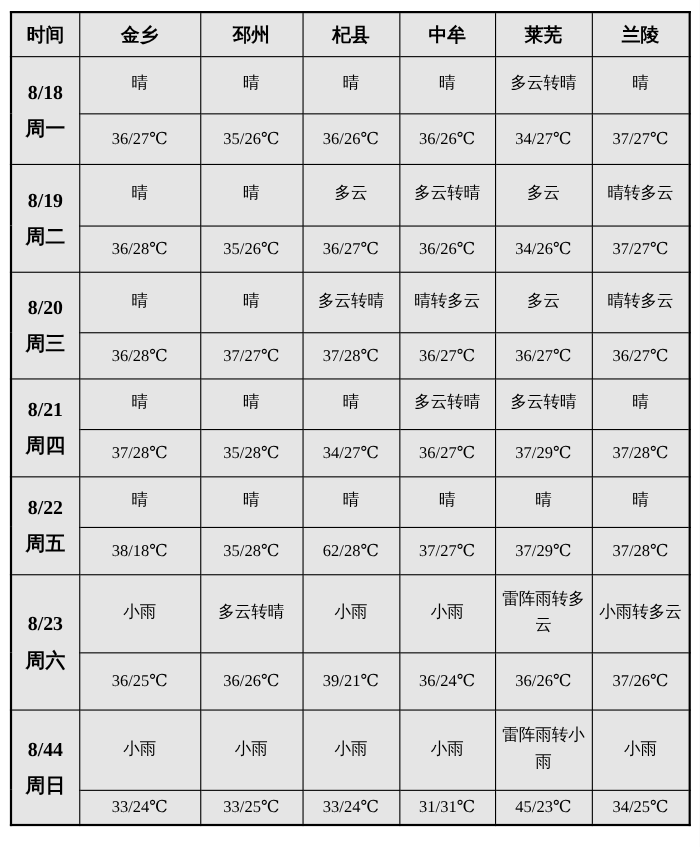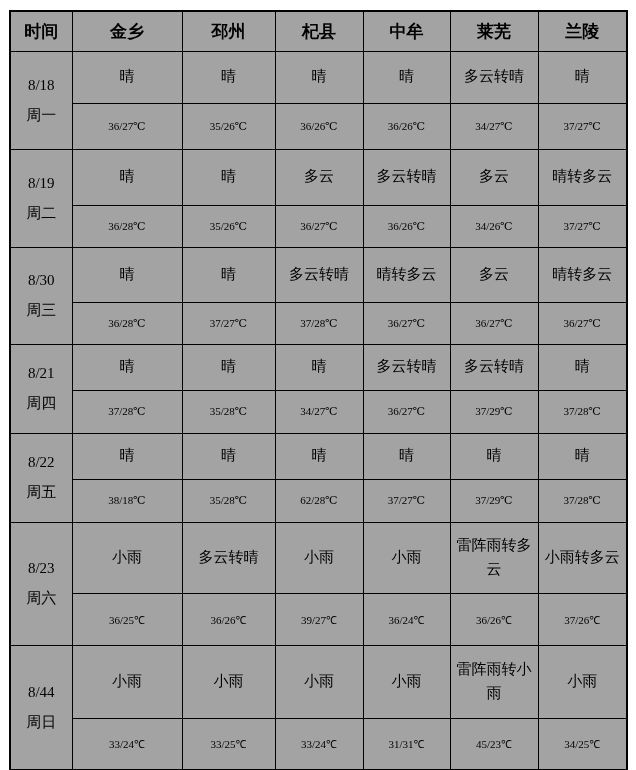--- a/index.html
+++ b/index.html
@@ -15,21 +15,21 @@
     color: #000000;
   }
   .page {
     padding: 10px 9px;
   }
   table.weather {
     border-collapse: collapse;
     table-layout: fixed;
     width: 617px;
     border: 2px solid #000000;
-    background: #a3a3a3;
+    background: #e5e5e5;
   }
   table.weather th,
   table.weather td {
     border: 1px solid #000000;
     text-align: center;
     vertical-align: middle;
     padding: 2px 3px;
     box-sizing: border-box;
     overflow: hidden;
   }
@@ -41,31 +41,31 @@
   col.c-3 { width: 87px; }
   col.c-4 { width: 88px; }
   col.c-5 { width: 89px; }
 
   thead tr { height: 40px; }
   th {
     font-weight: bold;
     font-size: 17px;
   }
   td.date-cell {
-    font-weight: normal;
-    font-size: 15px;
+    font-weight: bold;
+    font-size: 18px;
     line-height: 1;
   }
   td.date-cell .date-num { margin-bottom: 15px; }
   td.weather-cell {
     font-size: 15px;
     line-height: 1.55;
   }
   td.temp-cell {
-    font-size: 11px;
+    font-size: 15px;
   }
 </style>
 </head>
 <body>
 
 <div class="page">
   <table class="weather">
     <colgroup>
       <col class="c-time">
       <col class="c-0">
@@ -122,21 +122,21 @@
         <tr style="height: 42px;">
           <td class="temp-cell">36/28℃</td>
           <td class="temp-cell">35/26℃</td>
           <td class="temp-cell">36/27℃</td>
           <td class="temp-cell">36/26℃</td>
           <td class="temp-cell">34/26℃</td>
           <td class="temp-cell">37/27℃</td>
         </tr>
         <tr style="height: 55px;">
           <td rowspan="2" class="date-cell">
-            <div class="date-num">8/30</div>
+            <div class="date-num">8/20</div>
             <div class="weekday">周三</div>
           </td>
           <td class="weather-cell">晴</td>
           <td class="weather-cell">晴</td>
           <td class="weather-cell">多云转晴</td>
           <td class="weather-cell">晴转多云</td>
           <td class="weather-cell">多云</td>
           <td class="weather-cell">晴转多云</td>
         </tr>
         <tr style="height: 42px;">
@@ -192,41 +192,41 @@
             <div class="date-num">8/23</div>
             <div class="weekday">周六</div>
           </td>
           <td class="weather-cell">小雨</td>
           <td class="weather-cell">多云转晴</td>
           <td class="weather-cell">小雨</td>
           <td class="weather-cell">小雨</td>
           <td class="weather-cell">雷阵雨转多云</td>
           <td class="weather-cell">小雨转多云</td>
         </tr>
-        <tr style="height: 52px; font-family: Liberation Serif, serif;">
+        <tr style="height: 52px;">
           <td class="temp-cell">36/25℃</td>
           <td class="temp-cell">36/26℃</td>
-          <td class="temp-cell">39/27℃</td>
+          <td class="temp-cell">39/21℃</td>
           <td class="temp-cell">36/24℃</td>
           <td class="temp-cell">36/26℃</td>
           <td class="temp-cell">37/26℃</td>
         </tr>
         <tr style="height: 73px;">
           <td rowspan="2" class="date-cell">
             <div class="date-num">8/44</div>
             <div class="weekday">周日</div>
           </td>
           <td class="weather-cell">小雨</td>
           <td class="weather-cell">小雨</td>
           <td class="weather-cell">小雨</td>
           <td class="weather-cell">小雨</td>
           <td class="weather-cell">雷阵雨转小雨</td>
           <td class="weather-cell">小雨</td>
         </tr>
-        <tr style="height: 52px; font-family: Liberation Serif, serif;">
+        <tr style="height: 32px;">
           <td class="temp-cell">33/24℃</td>
           <td class="temp-cell">33/25℃</td>
           <td class="temp-cell">33/24℃</td>
           <td class="temp-cell">31/31℃</td>
           <td class="temp-cell">45/23℃</td>
           <td class="temp-cell">34/25℃</td>
         </tr>
       </tbody>
   </table>
 </div>

